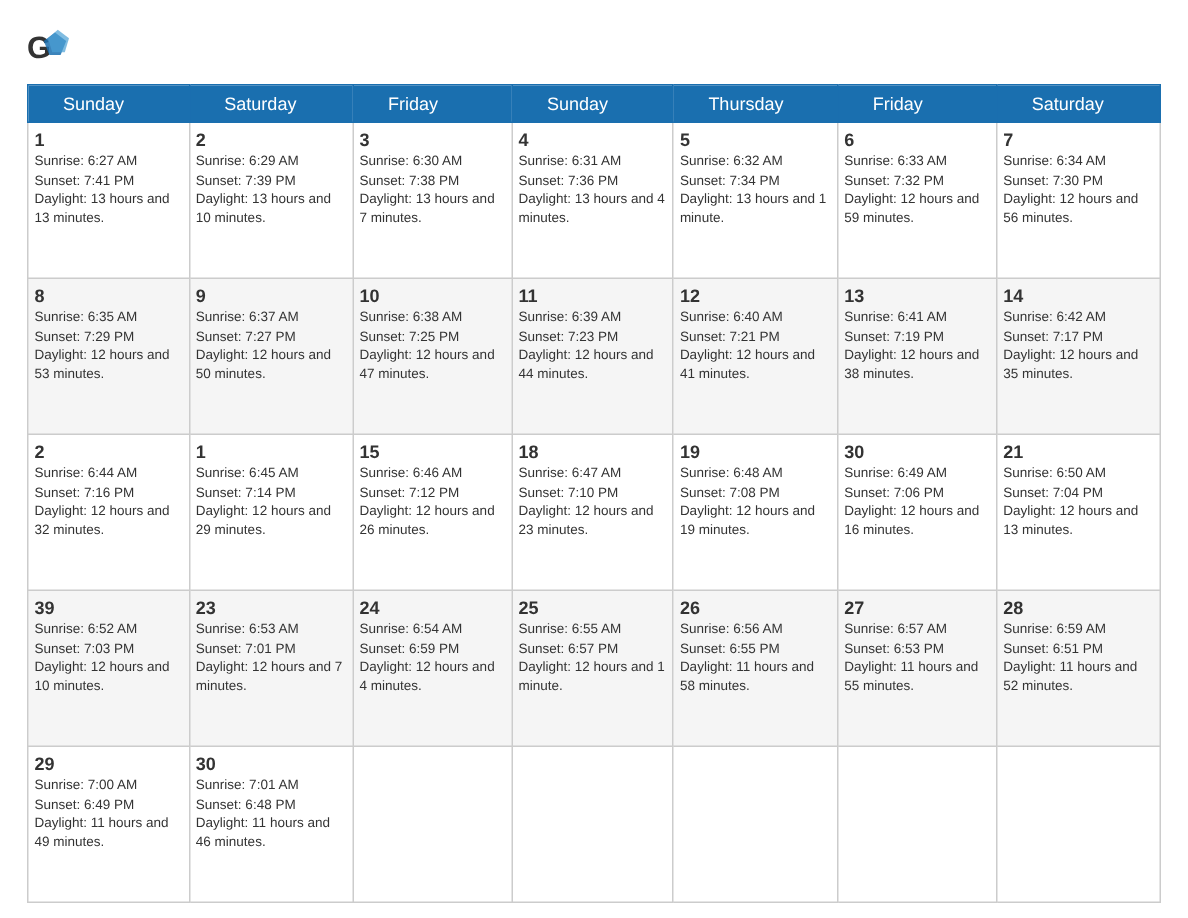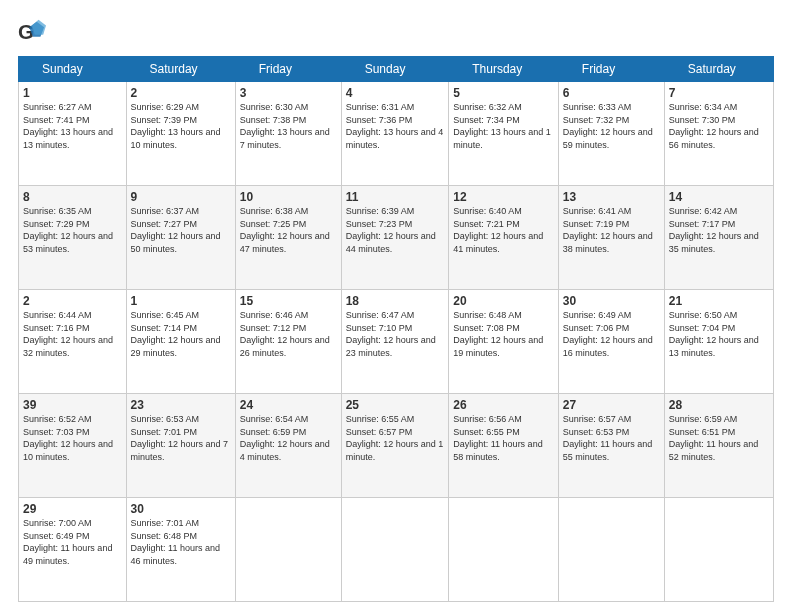--- a/index.html
+++ b/index.html
@@ -201,21 +201,21 @@
       </td>
           <td>
         <span class="day-num">15</span>
         <span class="day-info">Sunrise: 6:46 AM<br>Sunset: 7:12 PM<br>Daylight: 12 hours and 26 minutes.</span>
       </td>
           <td>
         <span class="day-num">18</span>
         <span class="day-info">Sunrise: 6:47 AM<br>Sunset: 7:10 PM<br>Daylight: 12 hours and 23 minutes.</span>
       </td>
           <td>
-        <span class="day-num">20</span>
+        <span class="day-num">19</span>
         <span class="day-info">Sunrise: 6:48 AM<br>Sunset: 7:08 PM<br>Daylight: 12 hours and 19 minutes.</span>
       </td>
           <td>
         <span class="day-num">30</span>
         <span class="day-info">Sunrise: 6:49 AM<br>Sunset: 7:06 PM<br>Daylight: 12 hours and 16 minutes.</span>
       </td>
           <td>
         <span class="day-num">21</span>
         <span class="day-info">Sunrise: 6:50 AM<br>Sunset: 7:04 PM<br>Daylight: 12 hours and 13 minutes.</span>
       </td>

